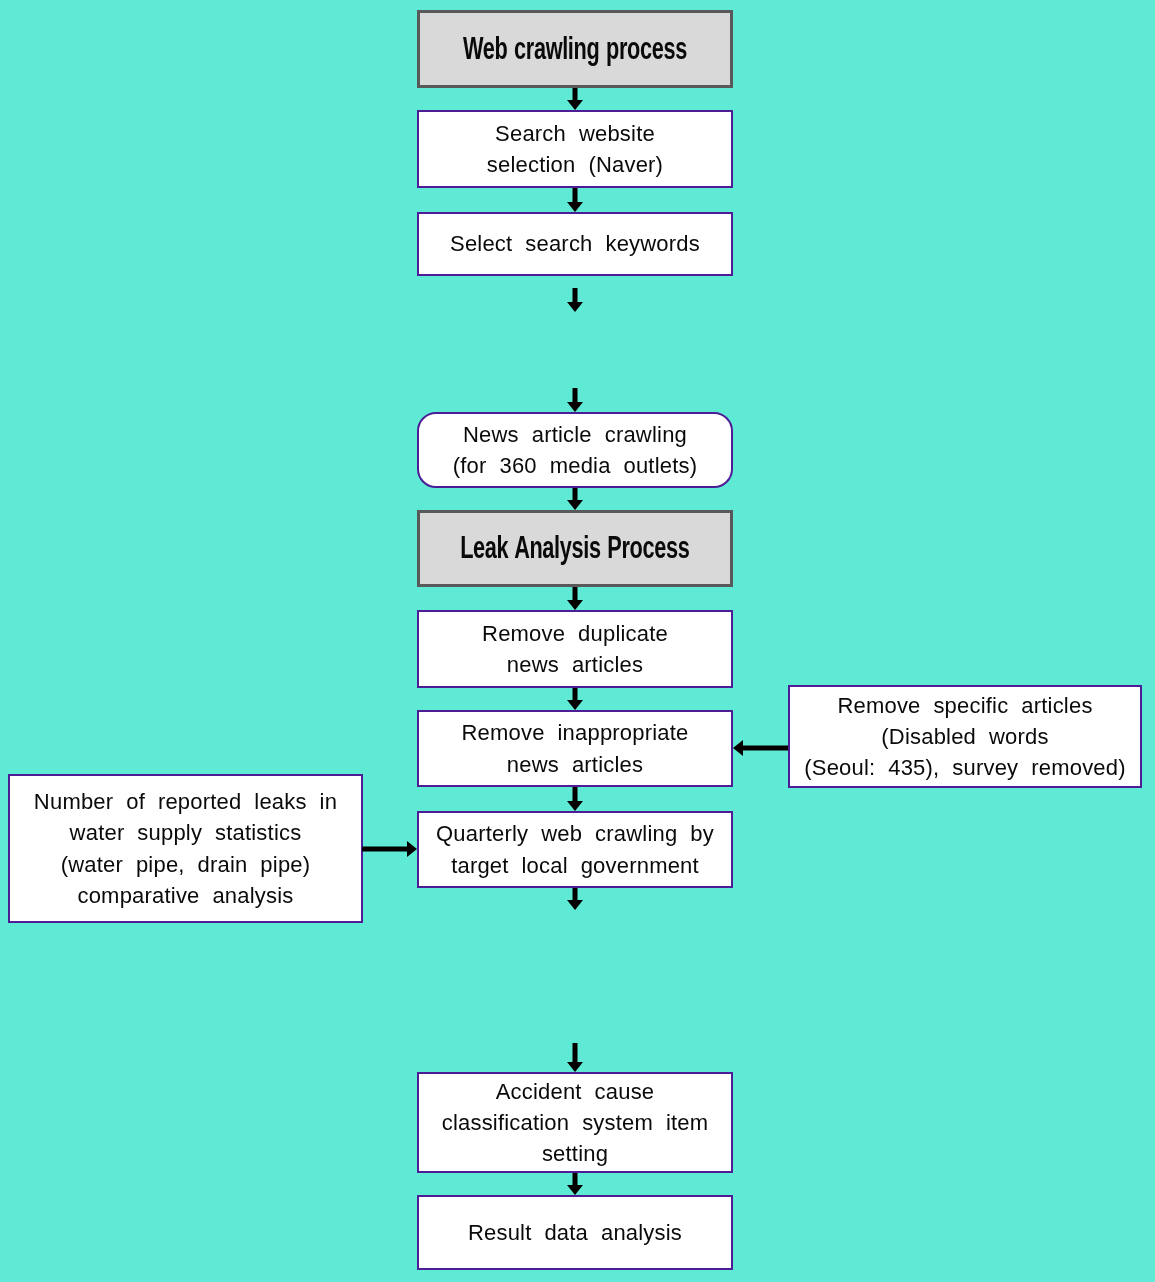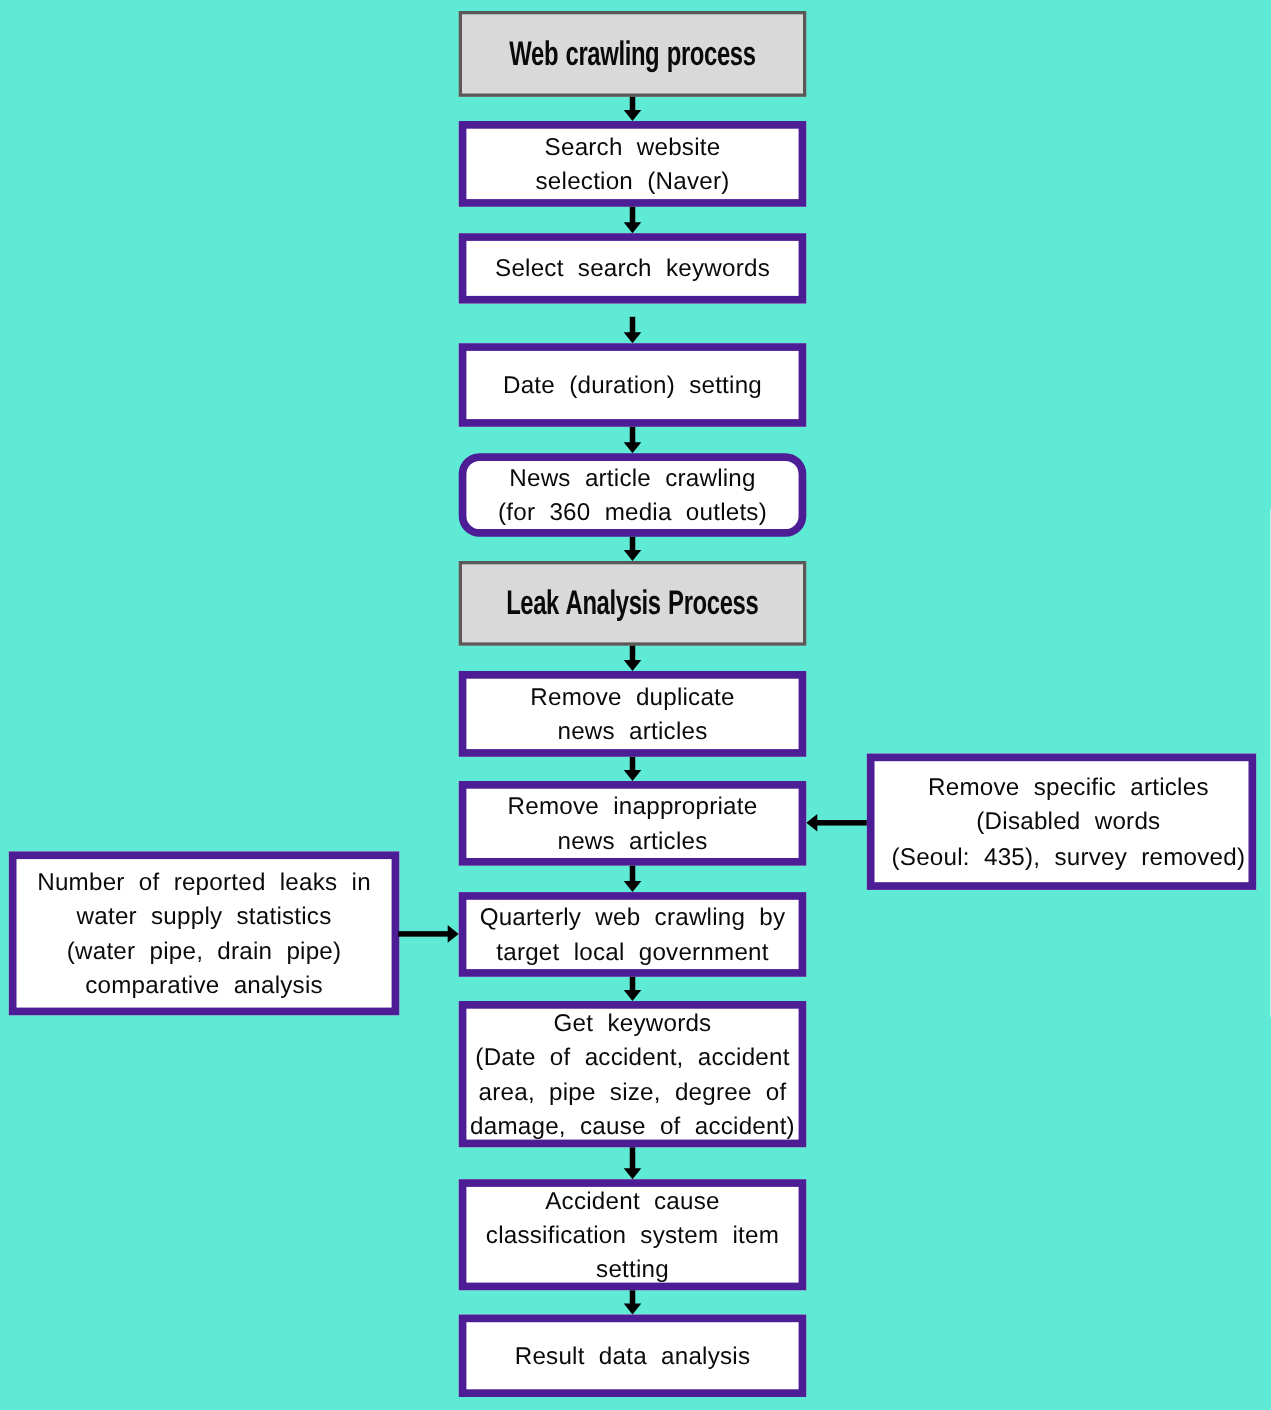--- a/index.html
+++ b/index.html
@@ -12,21 +12,21 @@
     width: 1155px;
     height: 1282px;
     background: #5eead4;
     font-family: "Liberation Sans", sans-serif;
     overflow: hidden;
   }
   .box {
     position: absolute;
     box-sizing: border-box;
     background: #ffffff;
-    border: 7px solid #4c1d95;
+    border: 2px solid #4c1d95;
     display: flex;
     align-items: center;
     justify-content: center;
     text-align: center;
     white-space: pre-line;
     font-size: 22px;
     line-height: 1.42;
     color: #0a0a0a;
     word-spacing: 0.3em;
     letter-spacing: 0.2px;
@@ -138,23 +138,20 @@
 
   <div class="box" style="left:417px; top:110px; width:316px; height:78px;">
     <span>Search website
 selection (Naver)</span>
   </div>
 
   <div class="box" style="left:417px; top:212px; width:316px; height:64px;">
     <span>Select search keywords</span>
   </div>
 
-  <div class="box" style="left:417px; top:312px; width:316px; height:76px;">
-    <span>Date (duration) setting</span>
-  </div>
 
   <div class="box" style="left:417px; top:412px; width:316px; height:76px;border-radius:19px;">
     <span>News article crawling
 (for 360 media outlets)</span>
   </div>
 
   <div class="box header" style="left:417px; top:510px; width:316px; height:77px;">
     <span class="condensed">Leak Analysis Process</span>
   </div>
 
@@ -166,45 +163,39 @@
   <div class="box" style="left:417px; top:710px; width:316px; height:77px;">
     <span>Remove inappropriate
 news articles</span>
   </div>
 
   <div class="box" style="left:417px; top:811px; width:316px; height:77px;justify-content:center;">
     <span>Quarterly web crawling by
 target local government</span>
   </div>
 
-  <div class="box" style="left:417px; top:910px; width:316px; height:133px;">
-    <span>Get keywords
-(Date of accident, accident
-area, pipe size, degree of
-damage, cause of accident)</span>
-  </div>
 
   <div class="box" style="left:417px; top:1072px; width:316px; height:101px;">
     <span>Accident cause
 classification system item
 setting</span>
   </div>
 
   <div class="box" style="left:417px; top:1195px; width:316px; height:75px;">
     <span>Result data analysis</span>
   </div>
 
   <div class="box" style="left:8px; top:774px; width:355px; height:149px;">
     <span>Number of reported leaks in
 water supply statistics
 (water pipe, drain pipe)
 comparative analysis</span>
   </div>
 
-  <div class="box" style="left:788px; top:685px; width:354px; height:124px;justify-content:flex-end;">
+  <div class="box" style="left:788px; top:685px; width:354px; height:103px;">
     <span>Remove specific articles
 (Disabled words
 (Seoul: 435), survey removed)</span>
   </div>
 
   <div class="arrow-down" style="left:567px; top:88px;   height:22px;"></div>
   <div class="arrow-down" style="left:567px; top:188px;  height:24px;"></div>
   <div class="arrow-down" style="left:567px; top:288px;  height:24px;"></div>
   <div class="arrow-down" style="left:567px; top:388px;  height:24px;"></div>
   <div class="arrow-down" style="left:567px; top:488px;  height:22px;"></div>

